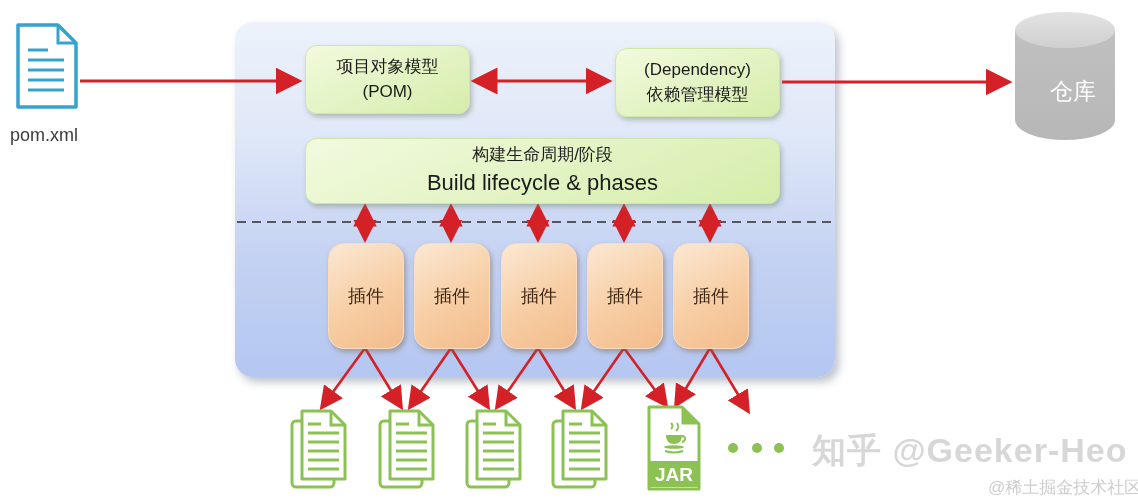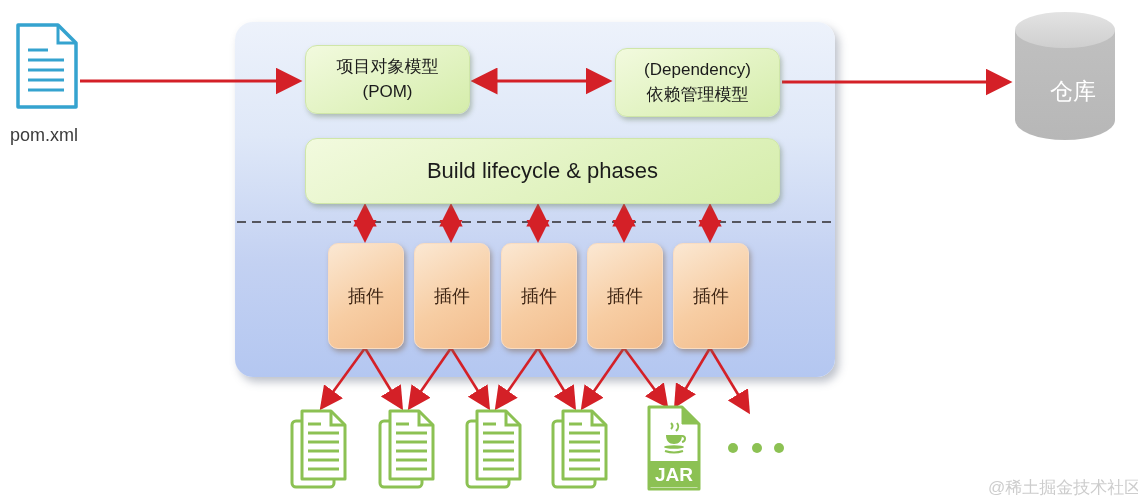--- a/index.html
+++ b/index.html
@@ -13,21 +13,21 @@
 
   
   .gbox{position:absolute;z-index:3;border-radius:12px;display:flex;flex-direction:column;
         align-items:center;justify-content:center;text-align:center;
         background:linear-gradient(155deg,#f2fade 0%,#e2f3c2 55%,#d5edab 100%);
         border:1px solid #cfe6a8;box-shadow:2px 3px 5px rgba(110,130,100,.45);
         color:#1b1b1b;font-size:17px;line-height:1.45;}
   .gbox .en{font-size:22px;}
 
   
-  .plugin{position:absolute;top:243px;width:74px;height:104px;z-index:3;border-radius:10px;
+  .plugin{position:absolute;top:243px;width:74px;height:104px;z-index:3;border-radius:16px;
         background:linear-gradient(150deg,#fbe8d3 0%,#f7cda3 55%,#f2bc8c 100%);
         border:1px solid #f9dcc1;box-shadow:2px 3px 5px rgba(130,105,85,.5);
         display:flex;align-items:center;justify-content:center;
         color:#3f2614;font-size:18px;}
 
   
   .cyl-body{position:absolute;left:1015px;top:30px;width:100px;height:110px;z-index:2;
         background:linear-gradient(180deg,#c0c0c0 0%,#b7b7b7 100%);
         border-bottom-left-radius:50px 20px;border-bottom-right-radius:50px 20px;}
   .cyl-top{position:absolute;left:1015px;top:12px;width:100px;height:36px;z-index:3;
@@ -73,20 +73,21 @@
     <span>项目对象模型</span>
     <span>(POM)</span>
   </div>
 
   <div class="gbox" style="left:615px;top:48px;width:163px;height:67px;">
     <span>(Dependency)</span>
     <span>依赖管理模型</span>
   </div>
 
   <div class="gbox" style="left:305px;top:138px;width:473px;height:64px;">
+    <span>构建生命周期/阶段</span>
     <span class="en">Build lifecycle &amp; phases</span>
   </div>
 
   <div class="plugin" style="left:328px;">
     <span>插件</span>
     </div>
   <div class="plugin" style="left:414px;">
     <span>插件</span>
     </div>
   <div class="plugin" style="left:501px;">
@@ -197,15 +198,16 @@
     <ellipse cx="28" cy="43" rx="10" ry="1.8" fill="#8cc153"></ellipse>
     <path d="M19 47 c6 2 12 2 18 0" stroke="#8cc153" stroke-width="2" fill="none"></path>
     <rect x="3" y="57" width="50" height="26" fill="#8cc153"></rect>
     <text x="28" y="77" text-anchor="middle" font-size="19" font-weight="bold" fill="#ffffff" font-family="Liberation Sans, DejaVu Sans, sans-serif">JAR</text>
   </svg>
 
   <div class="dot" style="left:728px;"></div>
   <div class="dot" style="left:752px;"></div>
   <div class="dot" style="left:774px;"></div>
 
+  <div class="wm-main">知乎 @Geeker-Heo</div>
   <div class="wm-sub">@稀土掘金技术社区</div>
 
 </div>
 
 </body></html>

